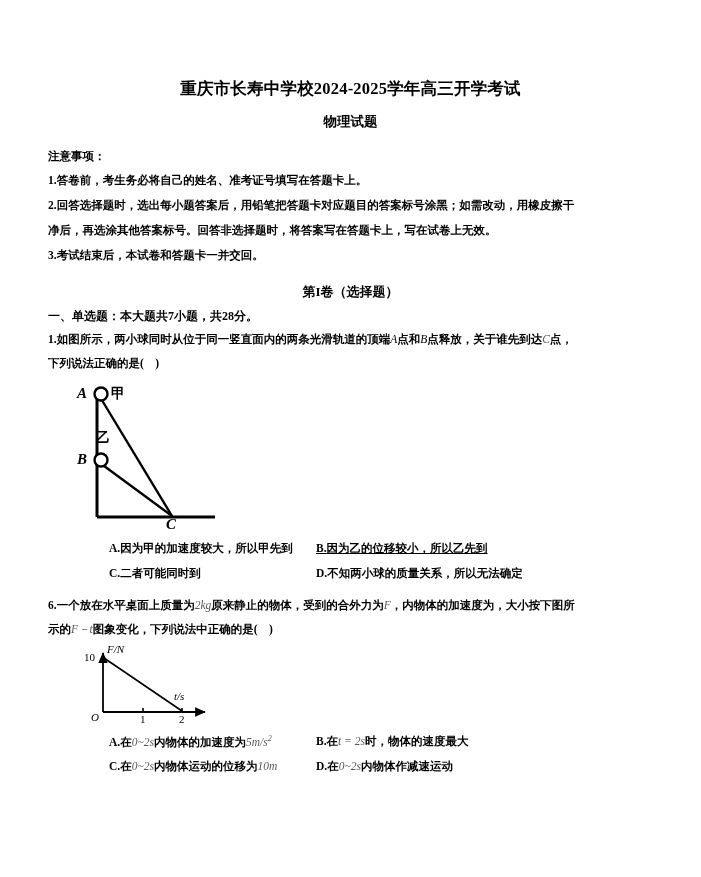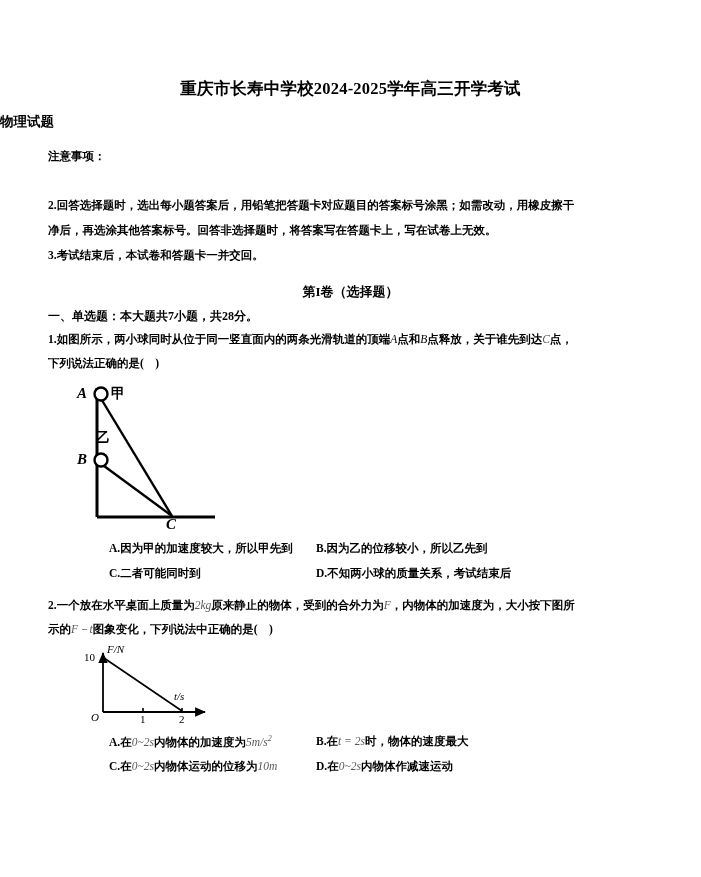--- a/index.html
+++ b/index.html
@@ -29,20 +29,21 @@
     text-align: center;
     font-size: 16.5px;
     font-weight: bold;
     letter-spacing: 0.2px;
   }
   .subtitle {
     position: absolute;
     left: 0;
     top: 113px;
     width: 701px;
+    text-align: center;
     font-size: 13.5px;
     font-weight: bold;
   }
   .notice-head {
     position: absolute;
     left: 48px;
     top: 149px;
     font-size: 11.5px;
     font-weight: bold;
     text-align: right;
@@ -106,21 +107,21 @@
 
   .opt {
     position: absolute;
     font-size: 11.5px;
     font-weight: bold;
     white-space: nowrap;
     margin-left: 44px;
   }
   .opt .lbl { font-family: "Liberation Serif", serif; font-weight: bold; }
   .q1-oa { left: 65px;  top: 541px; }
-  .q1-ob { left: 272px; top: 541px; }
+  .q1-ob { left: 272px; top: 541px; text-decoration: underline; }
   .q1-oc { left: 65px;  top: 566px; }
   .q1-od { left: 272px; top: 566px; }
   .q2-oa { left: 65px;  top: 734px; }
   .q2-ob { left: 272px; top: 734px; }
   .q2-oc { left: 65px;  top: 759px; }
   .q2-od { left: 272px; top: 759px; }
 
   .fig1 {
     position: absolute;
     left: 60px;
@@ -162,20 +163,21 @@
 </style>
 </head>
 <body>
 
 <div class="page">
 
   <div class="title">重庆市长寿中学校2024-2025学年高三开学考试</div>
   <div class="subtitle">物理试题</div>
 
   <div class="notice-head">注意事项：</div>
+  <div class="notice-line n1">1.答卷前，考生务必将自己的姓名、准考证号填写在答题卡上。</div>
   <div class="notice-line n2">2.回答选择题时，选出每小题答案后，用铅笔把答题卡对应题目的答案标号涂黑；如需改动，用橡皮擦干</div>
   <div class="notice-line n2b">净后，再选涂其他答案标号。回答非选择题时，将答案写在答题卡上，写在试卷上无效。</div>
   <div class="notice-line n3">3.考试结束后，本试卷和答题卡一并交回。</div>
 
   <div class="juan-head">第I卷（选择题）</div>
   <div class="section-head">一、单选题：本大题共7小题，共28分。</div>
 
   <div class="q-line q1a"><span>1.如图所示，两小球同时从位于同一竖直面内的两条光滑轨道的顶端</span><span class="it">A</span><span>点和</span><span class="it">B</span><span>点释放，关于谁先到达</span><span class="itg">C</span><span>点，</span></div>
   <div class="q-line q1b">下列说法正确的是(　)</div>
 
@@ -191,23 +193,23 @@
     <span class="fig-lab" style="left:17px; top:10px;">A</span>
     <span class="fig-cn" style="left:51px; top:10px;">甲</span>
     <span class="fig-lab" style="left:17px; top:76px;">B</span>
     <span class="fig-cn" style="left:36px; top:54px;">乙</span>
     <span class="fig-lab" style="left:106px; top:141px;">C</span>
   </div>
 
   <div class="opt q1-oa"><span class="lbl">A.</span><span>因为甲的加速度较大，所以甲先到</span></div>
   <div class="opt q1-ob"><span class="lbl">B.</span><span>因为乙的位移较小，所以乙先到</span></div>
   <div class="opt q1-oc"><span class="lbl">C.</span><span>二者可能同时到</span></div>
-  <div class="opt q1-od"><span class="lbl">D.</span><span>不知两小球的质量关系，考试结束后</span></div>
-
-  <div class="q-line q2a"><span>2.一个放在水平桌面上质量为</span><span class="itg">2kg</span><span>原来静止的物体，受到的合外力为</span><span class="itg">F</span><span>，内物体的加速度为，大小按下图所</span></div>
+  <div class="opt q1-od"><span class="lbl">D.</span><span>不知两小球的质量关系，所以无法确定</span></div>
+
+  <div class="q-line q2a"><span>6.一个放在水平桌面上质量为</span><span class="itg">2kg</span><span>原来静止的物体，受到的合外力为</span><span class="itg">F</span><span>，内物体的加速度为，大小按下图所</span></div>
   <div class="q-line q2b"><span>示的</span><span class="itg">F－t</span><span>图象变化，下列说法中正确的是(　)</span></div>
 
   <div class="fig2">
     <svg width="215" height="85" viewBox="0 0 215 85">
       <defs>
         <marker id="ah" markerWidth="7" markerHeight="7" refX="5.5" refY="2.6" orient="auto">
           <path d="M0,0 L6,2.6 L0,5.2 z" fill="#000"></path>
         </marker>
       </defs>
       <line x1="33" y1="67" x2="33" y2="8" stroke="#000" stroke-width="1.8" marker-end="url(#ah)"></line>

